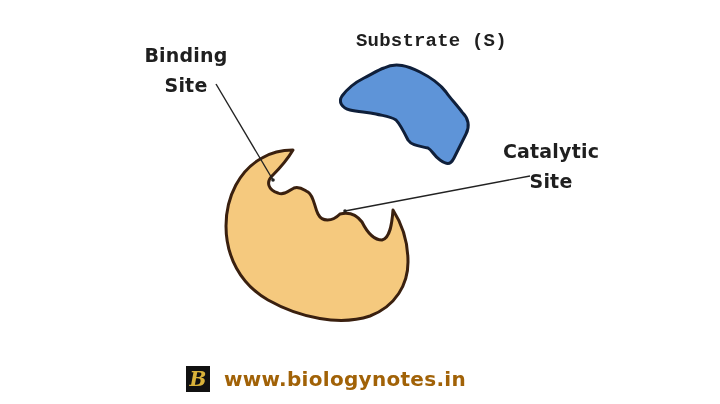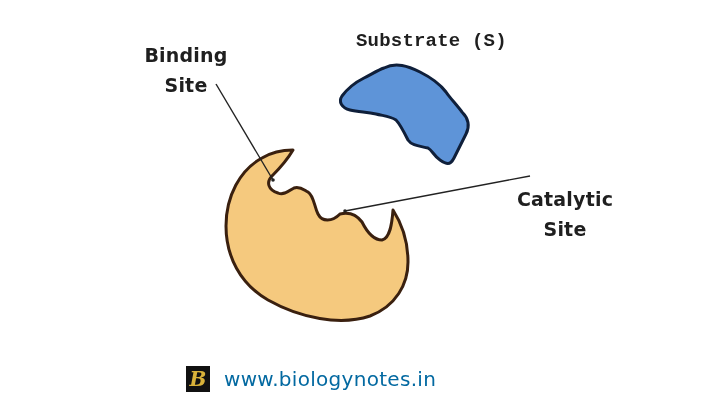--- a/index.html
+++ b/index.html
@@ -7,21 +7,21 @@
            font-family: "DejaVu Sans", "Liberation Sans", sans-serif; }
     .stage { position: absolute; left: 0; top: 0; width: 604px; height: 404px; }
     svg.art { position: absolute; left: 0; top: 0; width: 720px; height: 404px; }
     .label { position: absolute; color: #1f1f1f; font-weight: bold; font-size: 19px;
              text-align: center; line-height: 30px; white-space: nowrap; letter-spacing: 0.2px; }
     .footer { position: absolute; left: 186px; top: 364px; height: 30px; display: flex; align-items: center; }
     .logo { width: 24px; height: 26px; background: #111111; display: flex; align-items: center;
             justify-content: center; margin-right: 14px; }
     .logo span { color: #d9b23a; font-family: "DejaVu Serif", serif; font-style: italic;
                  font-weight: bold; font-size: 20px; line-height: 26px; }
-    .site { color: #0369a1; font-weight: normal; font-size: 20px; letter-spacing: 0.3px; }
+    .site { color: #a16207; font-weight: bold; font-size: 20px; letter-spacing: 0.3px; }
   </style>
 </head>
 <body>
 
 <div class="stage">
   <svg class="art" viewBox="0 0 720 404">
 
     <path d="M 384 68
          C 396 62, 408 66, 420 72
          C 432 78, 440 84, 446 92
@@ -61,21 +61,21 @@
     <circle cx="345" cy="211" r="1.8" fill="#222222"></circle>
   </svg>
 
   <div class="label" style="left:136px; top:40px; width:100px;">
     <div>Binding</div>
     <div>Site</div>
   </div>
 
   <div class="label" style="left:356px; top:26px;font-family:Liberation Mono, monospace;">Substrate (S)</div>
 
-  <div class="label" style="left:510px; top:136px; width:110px;margin-top:48px;">
+  <div class="label" style="left:496px; top:136px; width:110px;">
     <div>Catalytic</div>
     <div>Site</div>
   </div>
 
 
   <div class="footer">
     <div class="logo">
       <span>B</span>
     </div>
     <span class="site">www.biologynotes.in</span>

